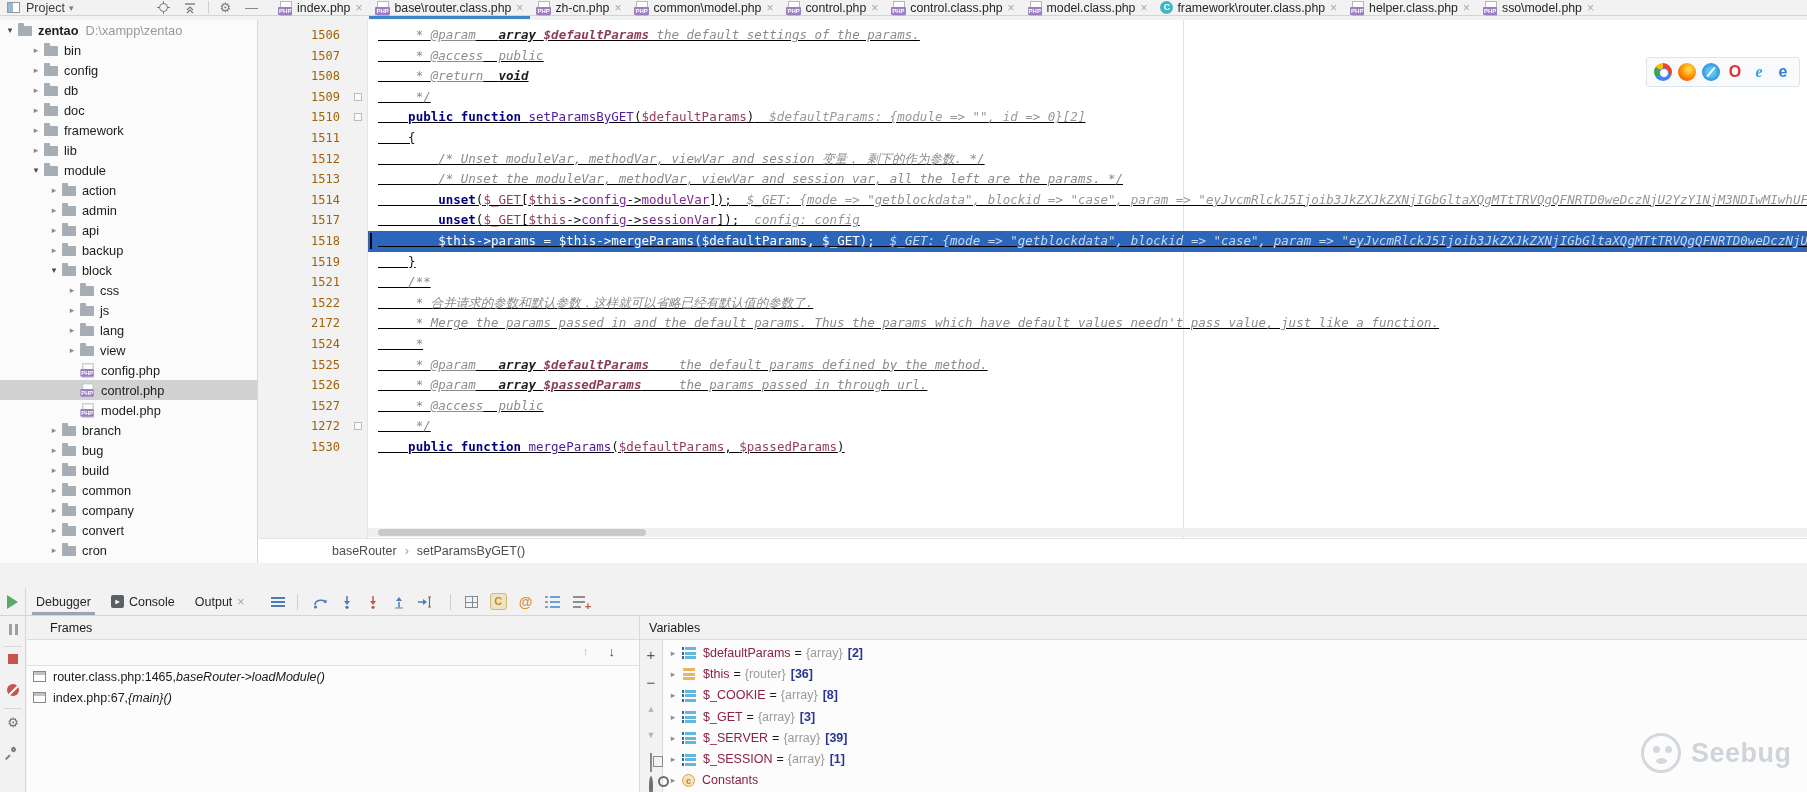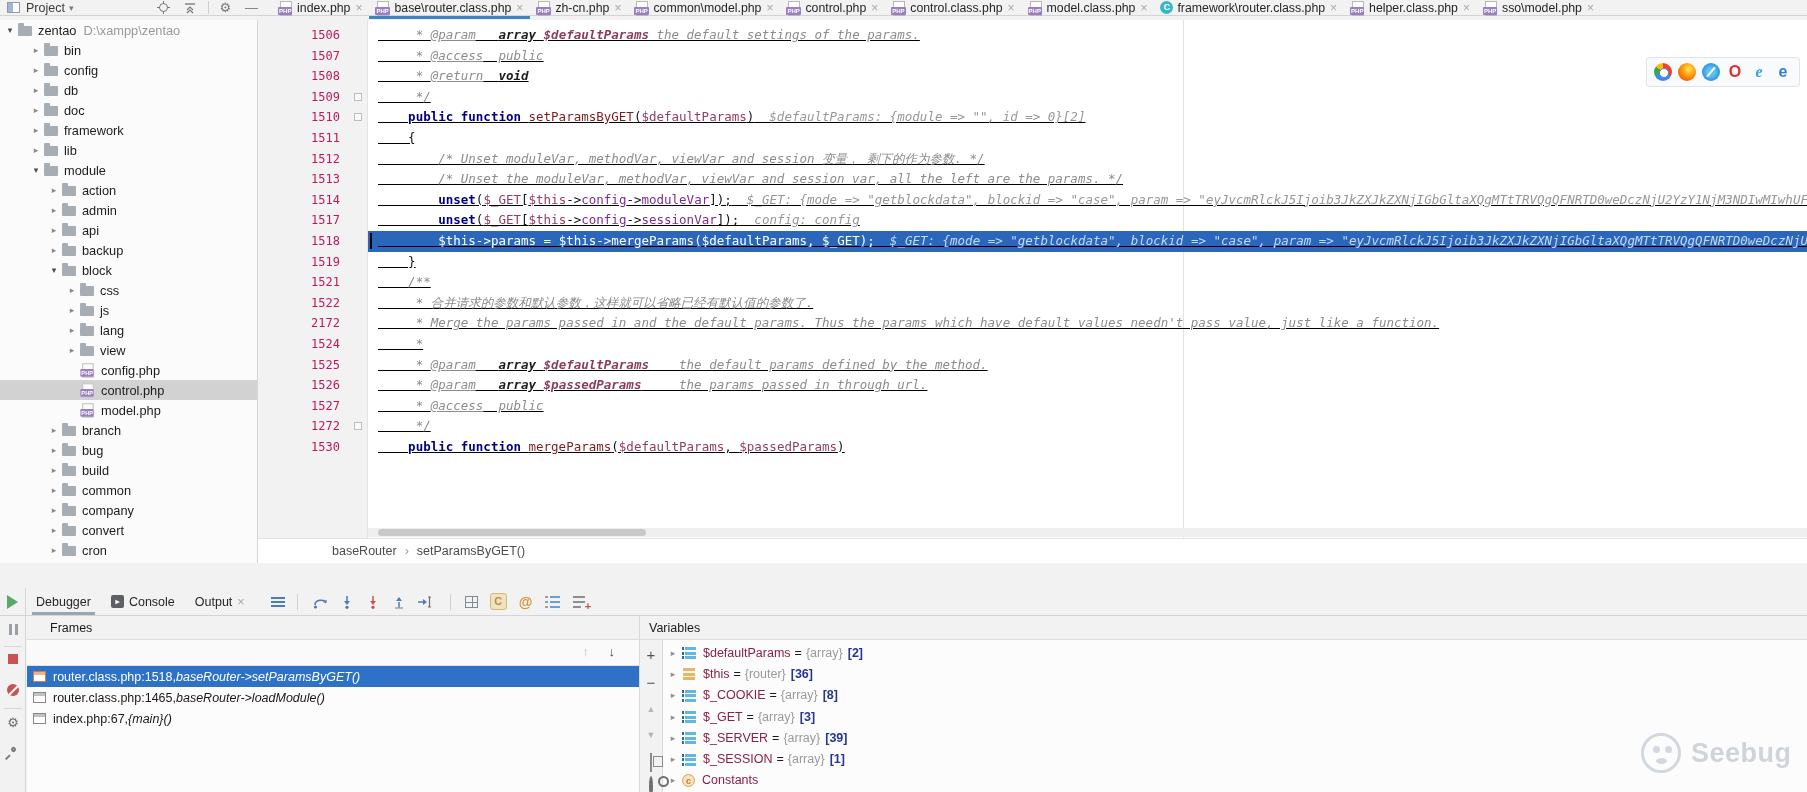--- a/index.html
+++ b/index.html
@@ -30,37 +30,37 @@
   
   .project{position:absolute;left:0;top:20px;width:258px;height:543px;background:#fbfbfb;
     border-right:1px solid #d6d6d6;overflow:hidden;font-size:12.8px;color:#1c1c1c;}
   .trow{height:20px;display:flex;align-items:center;white-space:nowrap;}
   .trow.sel{background:#d2d2d2;}
   .tchev{width:16px;text-align:center;color:#8a8a8a;font-size:9px;flex:none;}
   .tchev.open{color:#4a4a4a;}
   .folder{width:14px;height:10px;background:#a6adb5;border-radius:1px;position:relative;flex:none;margin:2px 0 0 0;}
   .folder::before{content:"";position:absolute;top:-3px;left:0;width:6px;height:3px;background:#a6adb5;border-radius:1px 1px 0 0;}
   .tlab{margin-left:6px;}
-  .troot-name{font-weight:normal;}
+  .troot-name{font-weight:bold;}
   .tpath{color:#999;margin-left:7px;}
   .tree-php{transform:scale(.95);}
 
   
   .editor{position:absolute;left:258px;top:20px;width:1549px;height:518px;background:#fff;overflow:hidden;}
   .gutterbg{position:absolute;left:0;top:0;width:110px;height:100%;background:#f2f2f2;border-right:1px solid #e4e4e4;}
   .marginguide{position:absolute;left:925px;top:0;width:1px;height:100%;background:#e2e2e2;}
   .lines{position:absolute;left:0;top:5px;right:0;font-family:"DejaVu Sans Mono","Liberation Mono",monospace;
     font-size:12.5px;}
   .line{display:flex;height:20.6px;line-height:20.6px;white-space:pre;}
-  .num{width:94px;flex:none;text-align:right;padding-right:12px;color:#be185d;font-size:12px;}
+  .num{width:94px;flex:none;text-align:right;padding-right:12px;color:#a16207;font-size:12px;}
   .fold{width:16px;flex:none;position:relative;}
   .fold-sq{position:absolute;left:2px;top:6px;width:8px;height:8px;border:1px solid #bdbdbd;background:#fafafa;}
   .code{flex:1;padding-left:10px;position:relative;text-decoration:underline;}
   .k{color:#000080;font-weight:bold;}
-  .fn{color:#7f1d1d;}
+  .fn{color:#4c1d95;}
   .v{color:#943e64;}
   .f{color:#7d2996;}
   .p{color:#111;}
   .c{color:#8c8c8c;font-style:italic;}
   .ct{color:#8c8c8c;font-style:italic;text-decoration:underline;}
   .cb{color:#1d1d1d;font-weight:bold;font-style:italic;}
   .cv{color:#8c3d55;font-weight:bold;font-style:italic;}
   .h{color:#979797;font-style:italic;}
   .line.exec .code{background:#2c66bb;}
   .line.exec .code span{color:#fff;}
@@ -550,25 +550,20 @@
 
     <div class="frames">
       <div class="panel-hd">
         <span>Frames</span>
       </div>
       <div class="frames-tb">
         <span class="fr-up">↑</span>
         <span class="fr-dn">↓</span>
       </div>
       <div id="frameRows">
-          <div class="frow sel">
-            <span class="fr-ico act"></span>
-            <span class="fr-file">router.class.php:1518, </span>
-            <span class="fr-fn">baseRouter-&gt;setParamsByGET()</span>
-          </div>
           <div class="frow">
             <span class="fr-ico"></span>
             <span class="fr-file">router.class.php:1465, </span>
             <span class="fr-fn">baseRouter-&gt;loadModule()</span>
           </div>
           <div class="frow">
             <span class="fr-ico"></span>
             <span class="fr-file">index.php:67, </span>
             <span class="fr-fn">{main}()</span>
           </div>

